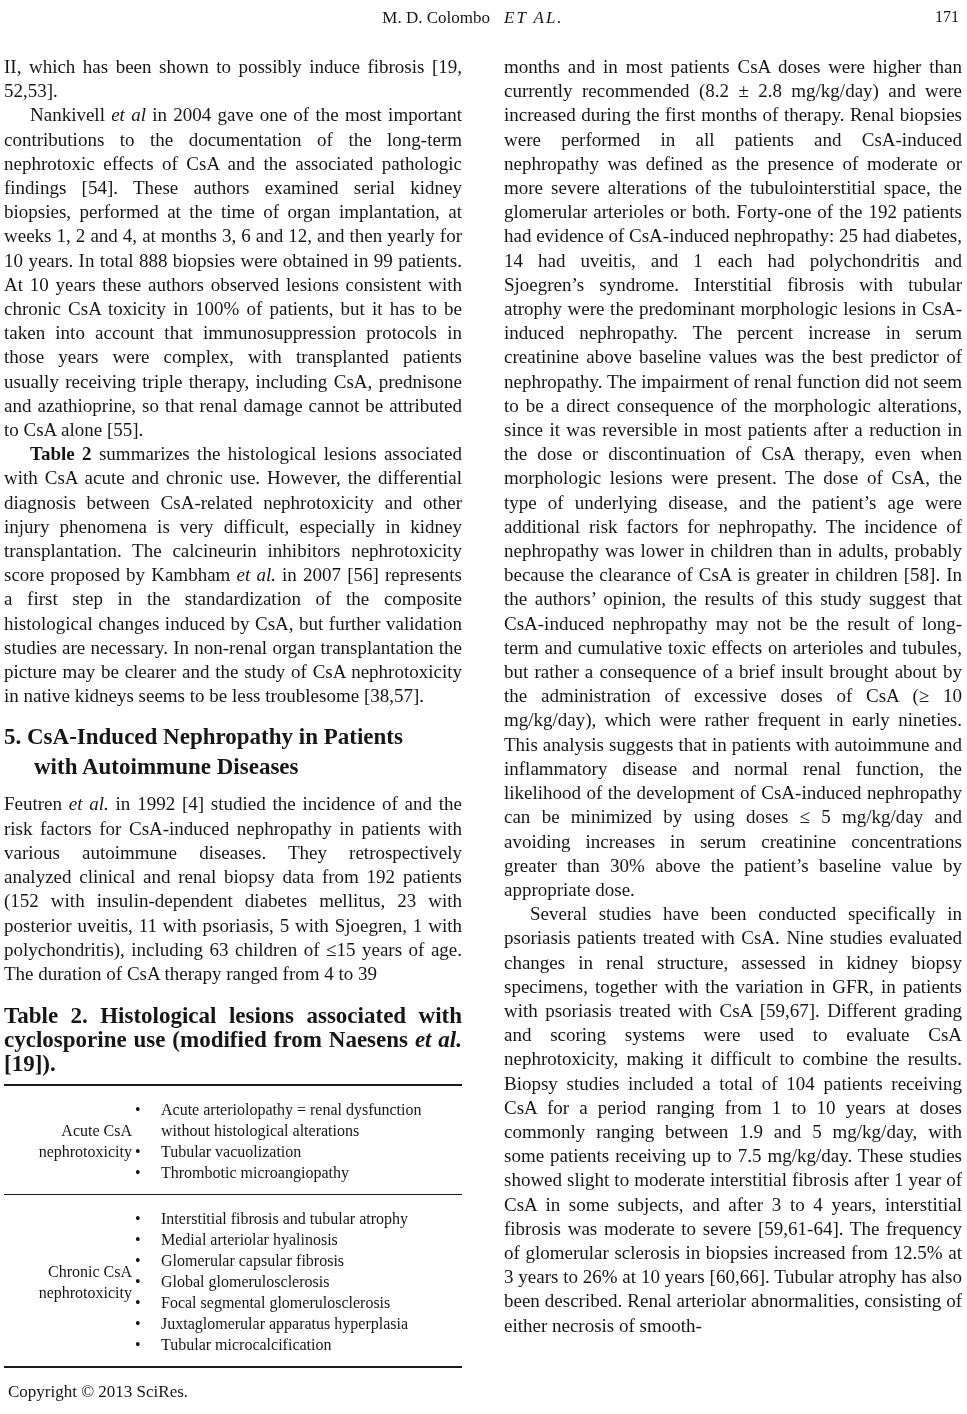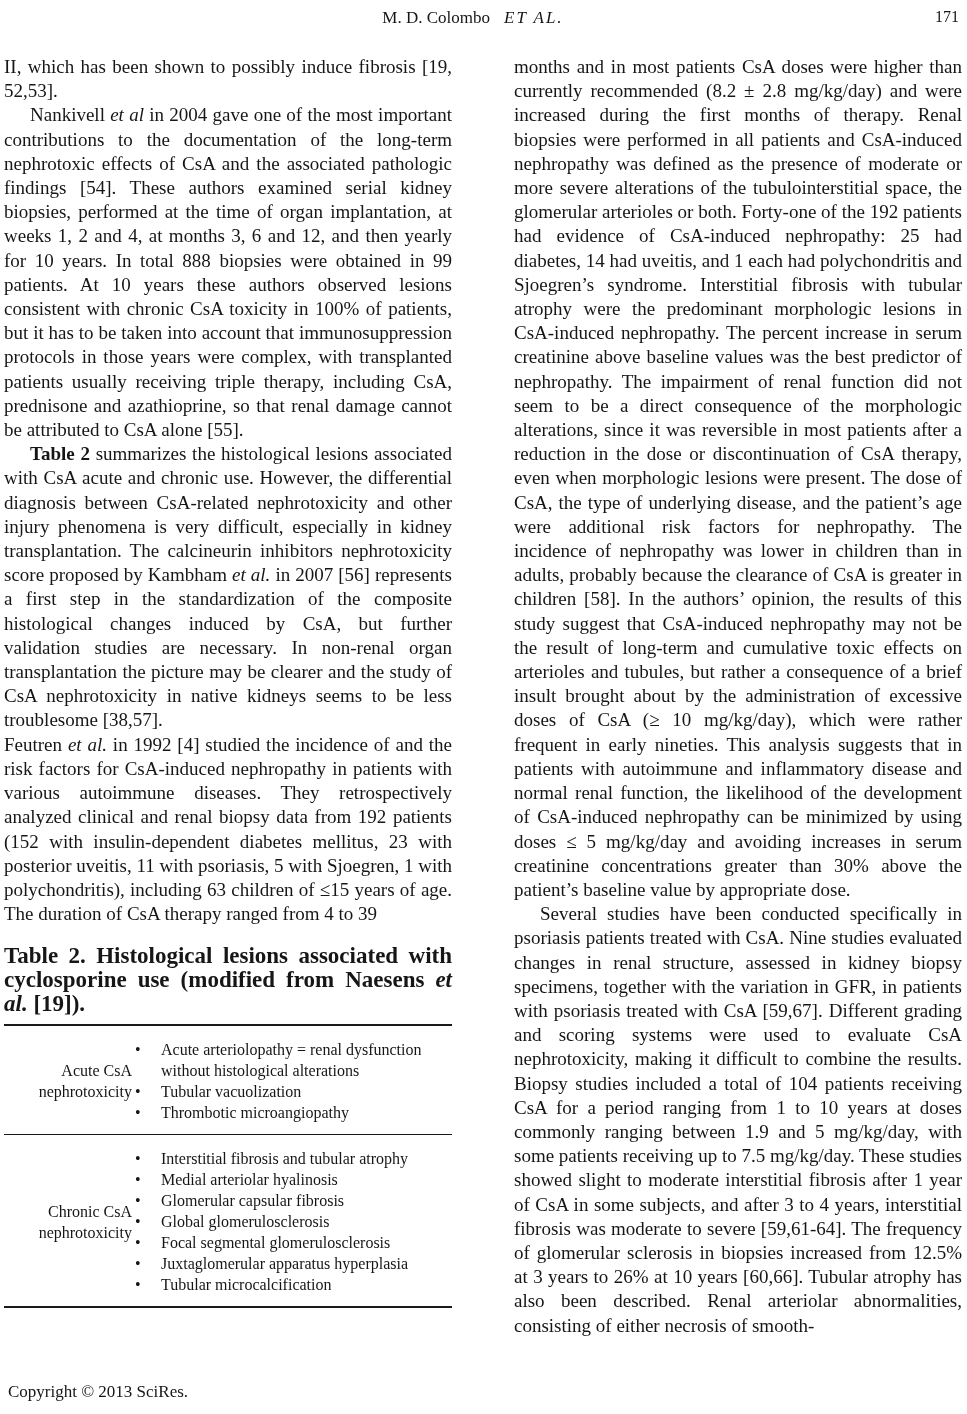--- a/index.html
+++ b/index.html
@@ -11,21 +11,21 @@
   }
   .running-head {
     position:absolute; top:8px; left:0; width:946px;
     text-align:center; font-size:17px;
   }
   .etal { font-style:italic; margin-left:14px; letter-spacing:2px; }
   .page-num { position:absolute; top:8px; right:8px; font-size:16px; }
 
   .columns {
     position:absolute; top:55px; left:4px; width:958px;
-    display:flex; gap:62px; align-items:flex-start;
+    display:flex; gap:42px; align-items:flex-start;
   }
   .col { width:458px; }
   .body-p {
     margin:0; font-size:19px; line-height:24.2px;
     text-align:justify; text-justify:inter-word;
   }
   .indent { text-indent:26px; }
   .i { font-style:italic; }
   .b { font-weight:bold; }
   .bi { font-weight:bold; font-style:italic; }
@@ -69,20 +69,24 @@
 </div>
 <div class="page-num">171</div>
 
 <div class="columns">
 
   <div class="col">
     <p class="body-p">II, which has been shown to possibly induce fibrosis [19, 52,53].</p>
     <p class="body-p indent"><span>Nankivell </span><span class="i">et al</span><span> in 2004 gave one of the most important contributions to the documentation of the long-term nephrotoxic effects of CsA and the associated pathologic findings [54]. These authors examined serial kidney biopsies, performed at the time of organ implantation, at weeks 1, 2 and 4, at months 3, 6 and 12, and then yearly for 10 years. In total 888 biopsies were obtained in 99 patients. At 10 years these authors observed lesions consistent with chronic CsA toxicity in 100% of patients, but it has to be taken into account that immunosuppression protocols in those years were complex, with transplanted patients usually receiving triple therapy, including CsA, prednisone and azathioprine, so that renal damage cannot be attributed to CsA alone [55].</span></p>
     <p class="body-p indent"><span class="b">Table 2</span><span> summarizes the histological lesions associated with CsA acute and chronic use. However, the differential diagnosis between CsA-related nephrotoxicity and other injury phenomena is very difficult, especially in kidney transplantation. The calcineurin inhibitors nephrotoxicity score proposed by Kambham </span><span class="i">et al.</span><span> in 2007 [56] represents a first step in the standardization of the composite histological changes induced by CsA, but further validation studies are necessary. In non-renal organ transplantation the picture may be clearer and the study of CsA nephrotoxicity in native kidneys seems to be less troublesome [38,57].</span></p>
 
+    <h2 class="sec-heading">
+      <span class="hl1">5. CsA-Induced Nephropathy in Patients</span>
+      <span class="hl2">with Autoimmune Diseases</span>
+    </h2>
 
     <p class="body-p"><span>Feutren </span><span class="i">et al.</span><span> in 1992 [4] studied the incidence of and the risk factors for CsA-induced nephropathy in patients with various autoimmune diseases. They retrospectively analyzed clinical and renal biopsy data from 192 patients (152 with insulin-dependent diabetes mellitus, 23 with posterior uveitis, 11 with psoriasis, 5 with Sjoegren, 1 with polychondritis), including 63 children of ≤15 years of age. The duration of CsA therapy ranged from 4 to 39</span></p>
 
     <p class="tcaption"><span>Table 2. Histological lesions associated with cyclosporine use (modified from Naesens </span><span class="bi">et al.</span><span> [19]).</span></p>
 
     <div class="table">
       <div class="trow">
         <div class="tlabel">Acute CsA nephrotoxicity</div>
         <div class="tbullets">
           <div class="bitem">

